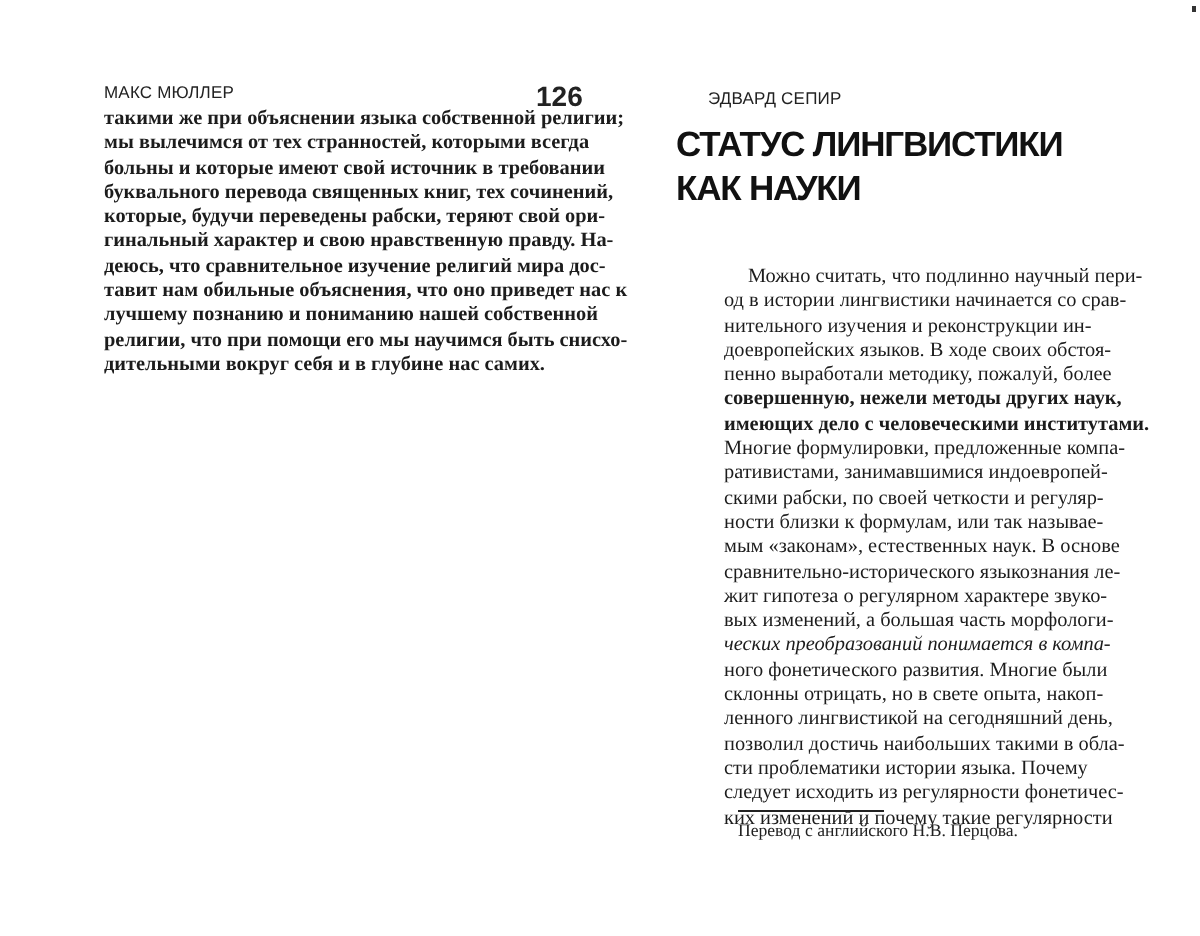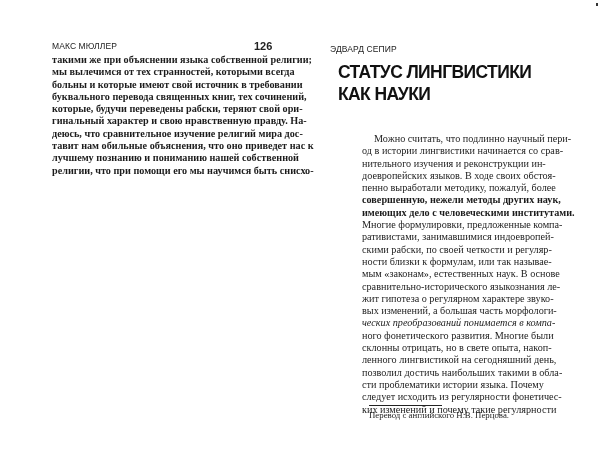--- a/index.html
+++ b/index.html
@@ -10,24 +10,24 @@
   .page { position: absolute; top: 0; height: 468px; }
   .page-left { left: 0; width: 300px; }
   .page-right { left: 300px; width: 300px; }
 
   .running-head {
     position: absolute; font-family: "Liberation Sans", "DejaVu Sans", sans-serif;
     font-size: 8.5px; letter-spacing: 0.1px; color: #222;
   }
   .left-head { left: 52px; top: 41px; }
   .left-pagenum {
-    position: absolute; left: 254px; top: 40px; font-family: "Liberation Sans", "DejaVu Sans", sans-serif;
-    font-size: 11px; font-weight: bold; color: #222;
+    position: absolute; left: 268px; top: 40px; font-family: "Liberation Sans", "DejaVu Sans", sans-serif;
+    font-size: 14px; font-weight: bold; color: #222;
   }
-  .right-head { left: 30px; top: 44px; }
+  .right-head { left: 54px; top: 44px; }
 
   .body-text {
     position: absolute; font-size: 10.2px; line-height: 12.3px; text-align: justify;
     font-weight: bold; color: #1c1c1c;
   }
   .body-text .line { display: block; white-space: nowrap; text-align-last: justify; }
   .body-text .line.last { text-align-last: left; }
   .left-body { left: 52px; top: 54px; width: 216px; }
 
   .title {
@@ -59,20 +59,21 @@
     <span class="line">такими же при объяснении языка собственной религии;</span>
     <span class="line">мы вылечимся от тех странностей, которыми всегда</span>
     <span class="line">больны и которые имеют свой источник в требовании</span>
     <span class="line">буквального перевода священных книг, тех сочинений,</span>
     <span class="line">которые, будучи переведены рабски, теряют свой ори-</span>
     <span class="line">гинальный характер и свою нравственную правду. На-</span>
     <span class="line">деюсь, что сравнительное изучение религий мира дос-</span>
     <span class="line">тавит нам обильные объяснения, что оно приведет нас к</span>
     <span class="line">лучшему познанию и пониманию нашей собственной</span>
     <span class="line">религии, что при помощи его мы научимся быть снисхо-</span>
+    <span class="line last">дительными вокруг себя и в глубине нас самих.</span>
   </div>
 </div>
 
 <div class="page page-right">
   <div class="running-head right-head">ЭДВАРД СЕПИР</div>
   <div class="title">
     <div>СТАТУС ЛИНГВИСТИКИ</div>
     <div>КАК НАУКИ</div>
   </div>
   <div class="body-text right-body">

